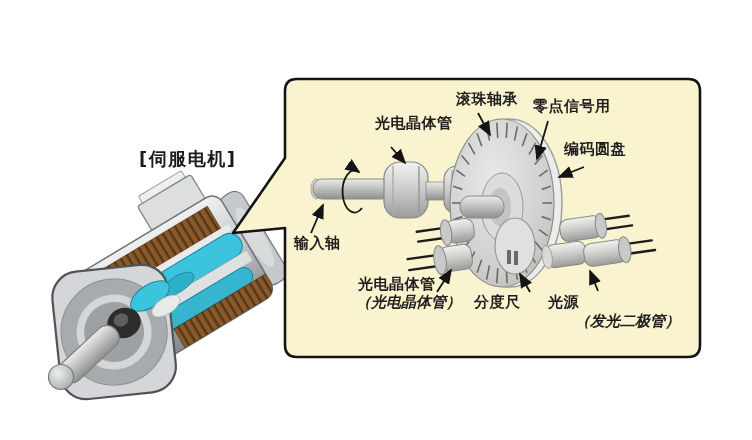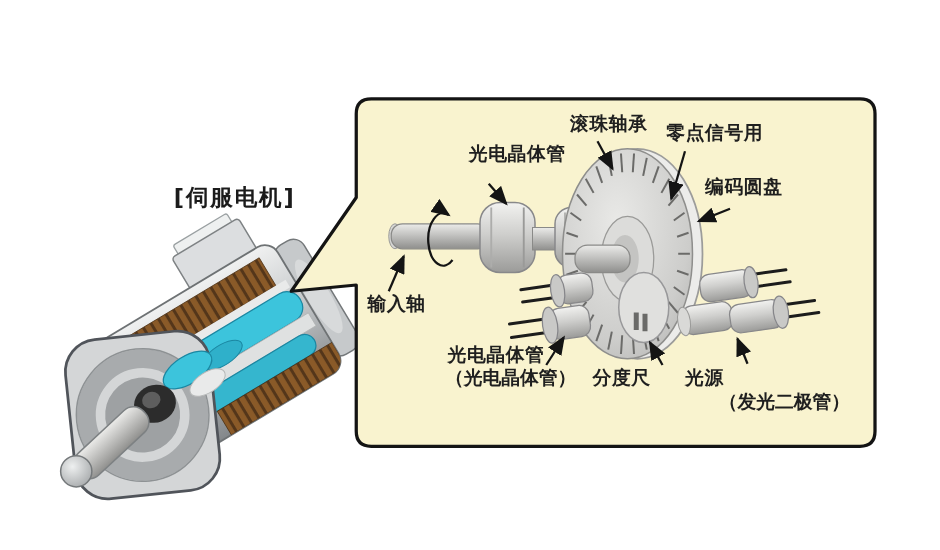--- a/index.html
+++ b/index.html
@@ -2,21 +2,21 @@
 <html><head>
 <meta charset="utf-8">
 <style>
   html,body{margin:0;padding:0;background:#fff;}
   .root{position:relative;width:752px;height:440px;background:#ffffff;overflow:hidden;
         font-family:"DejaVu Sans","Liberation Sans",sans-serif;}
   .root svg{position:absolute;left:0;top:0;}
   .label{position:absolute;font-weight:bold;font-size:15px;color:#1f1f1f;
          white-space:nowrap;letter-spacing:0.5px;line-height:1.1;}
   .label.servo{font-size:18px;letter-spacing:1.5px;color:#1b1b1b;}
-  .label.sub{letter-spacing:0;}
+  .label.sub{letter-spacing:0;font-style:italic;}
 </style>
 </head>
 <body>
 
 <div class="root">
 
 <svg width="752" height="440" viewBox="0 0 752 440">
   <defs>
     <linearGradient id="metalV" x1="0" y1="0" x2="0" y2="1">
       <stop offset="0" stop-color="#f2f2f0"></stop>

